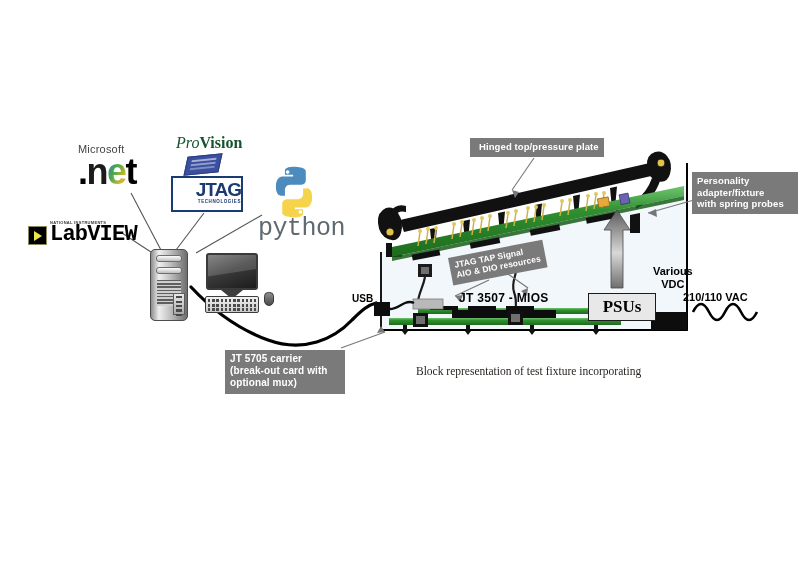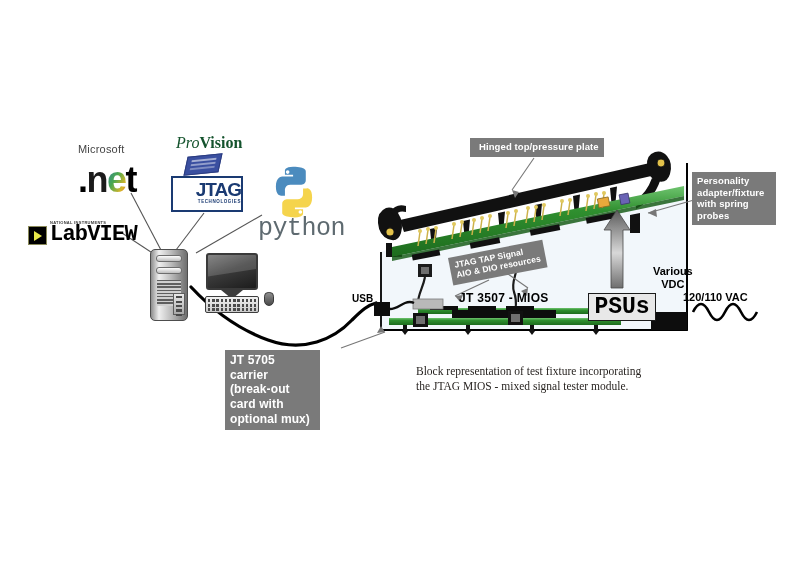--- a/index.html
+++ b/index.html
@@ -59,21 +59,20 @@
     color: #444444;
     font-size: 11px;
     letter-spacing: .2px;
   }
   .dotnet {
     font-family: "Liberation Sans", sans-serif;
     font-weight: bold;
     font-size: 36px;
     line-height: 34px;
     letter-spacing: -1.5px;
-    margin-top: 8px;
   }
   .dotnet .d { color: #000000; }
   .dotnet .n { color: #1b1b1b; }
   .dotnet .e {
     background: linear-gradient(120deg,#2b6fbf 0%, #49a84f 45%, #d9b62a 75%, #c43a2c 100%);
     -webkit-background-clip: text;
     background-clip: text;
     color: transparent;
   }
   .dotnet .t { color: #000000; }
@@ -232,23 +231,23 @@
 
   
   .psu-box {
     position: absolute;
     background: #e8e8e8;
     border: 1.6px solid #1b1b1b;
     box-sizing: border-box;
     display: flex;
     align-items: center;
     justify-content: center;
-    font-family: Liberation Mono, monospace;
-    font-weight: bold;
-    font-size: 23px;
+    font-family: Liberation Serif, serif;
+    font-weight: bold;
+    font-size: 17px;
     color: #000;
   }
 </style>
 </head>
 <body>
 
 <svg id="canvas" viewBox="0 0 800 565">
   <defs>
     <linearGradient id="arrowGrad" x1="0" y1="1" x2="0" y2="0">
       <stop offset="0%" stop-color="#6f6f6f"></stop>
@@ -478,39 +477,38 @@
 
 <div class="psu-box" style="left:588px; top:293px; width:68px; height:28px;">
   <span>PSUs</span>
 </div>
 
 <div class="plain" style="left:653px; top:265px; font-size:11px; line-height:13px; text-align:center;">
   <div>Various</div>
   <div>VDC</div>
 </div>
 
-<div class="plain" style="left:683px; top:291px; font-size:11px;">120/110 VAC</div>
+<div class="plain" style="left:683px; top:291px; font-size:11px;">210/110 VAC</div>
 
 <div class="chip" style="left:470px; top:138px; font-size:9.5px; white-space:nowrap;padding-left:9px;">
   <span>Hinged top/pressure plate</span>
 </div>
 
-<div class="chip" style="left:692px; top:172px; width:84px; font-size:9.5px;">
+<div class="chip" style="left:692px; top:172px; width:106px; font-size:9.5px;">
   <div>Personality</div>
   <div>adapter/fixture</div>
   <div>with spring probes</div>
 </div>
 
 <div class="chip" style="left:448px; top:258px; width:96px; font-size:8.5px; transform:rotate(-11deg); transform-origin:left top;">
   <div>JTAG TAP Signal</div>
   <div>AIO &amp; DIO resources</div>
 </div>
 
-<div class="chip" style="left:225px; top:350px; width:95px; font-size:12px;">
+<div class="chip" style="left:225px; top:350px; width:120px; font-size:10px;">
   <div>JT 5705 carrier</div>
   <div>(break-out card with</div>
   <div>optional mux)</div>
 </div>
 
 <div class="serif" style="left:416px; top:340px; font-size:11.5px;">
   <div>Block representation of test fixture incorporating</div>
-  <div>the JTAG MIOS -  mixed signal tester module.</div>
 </div>
 
 </body></html>

